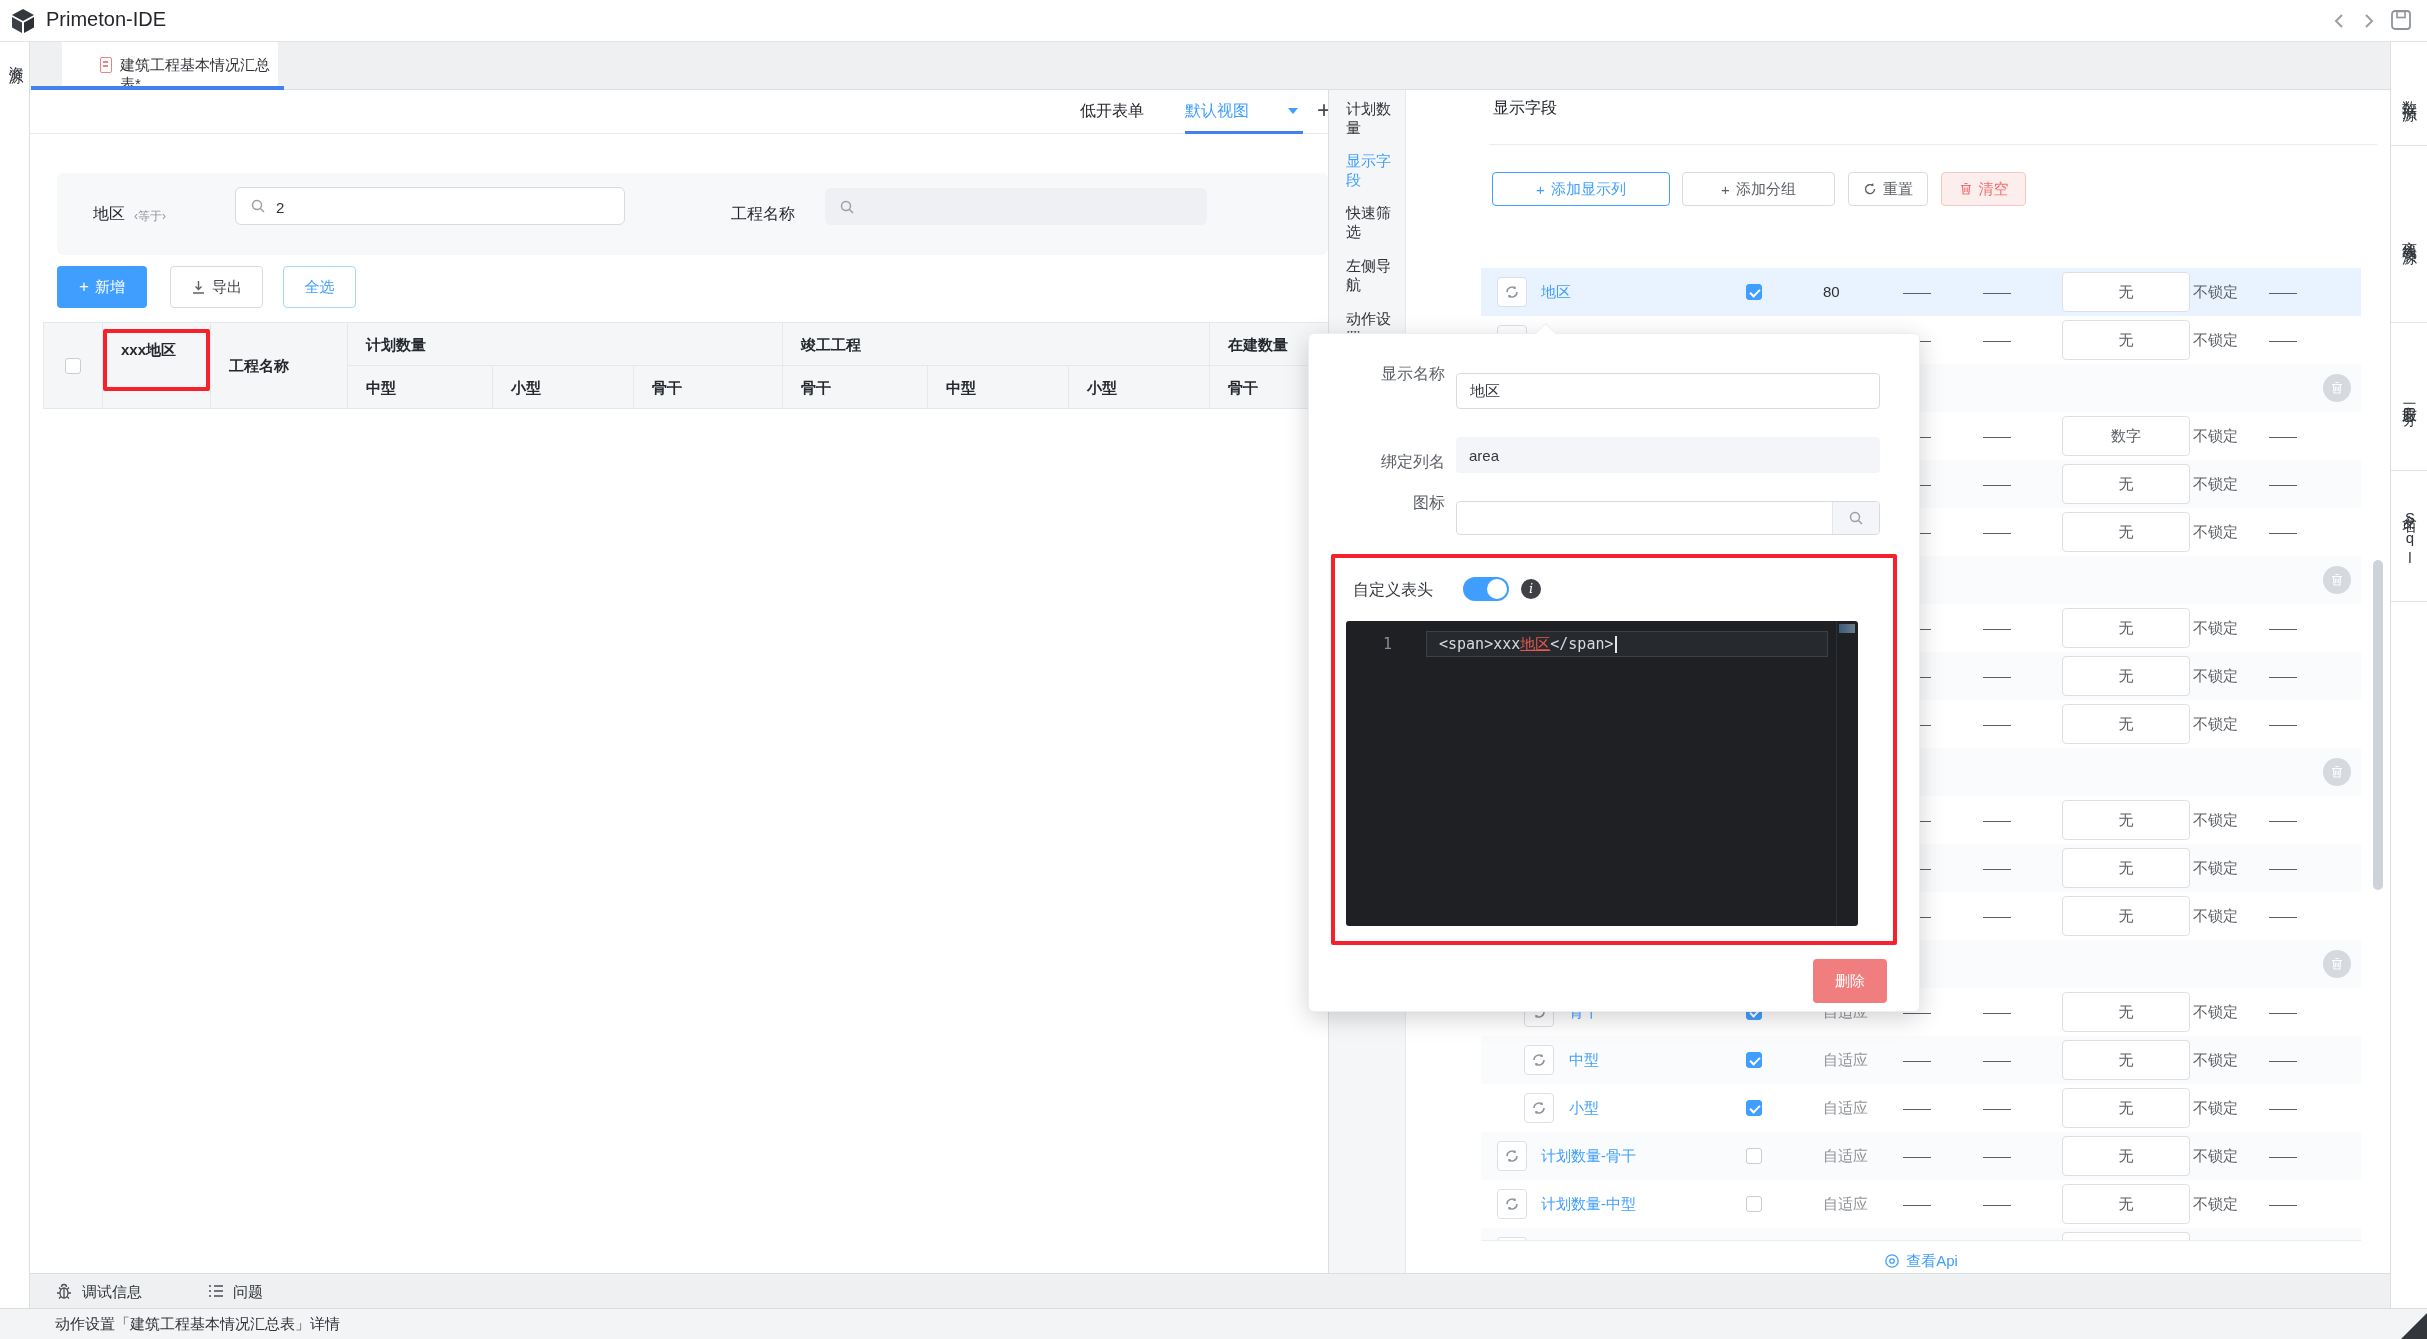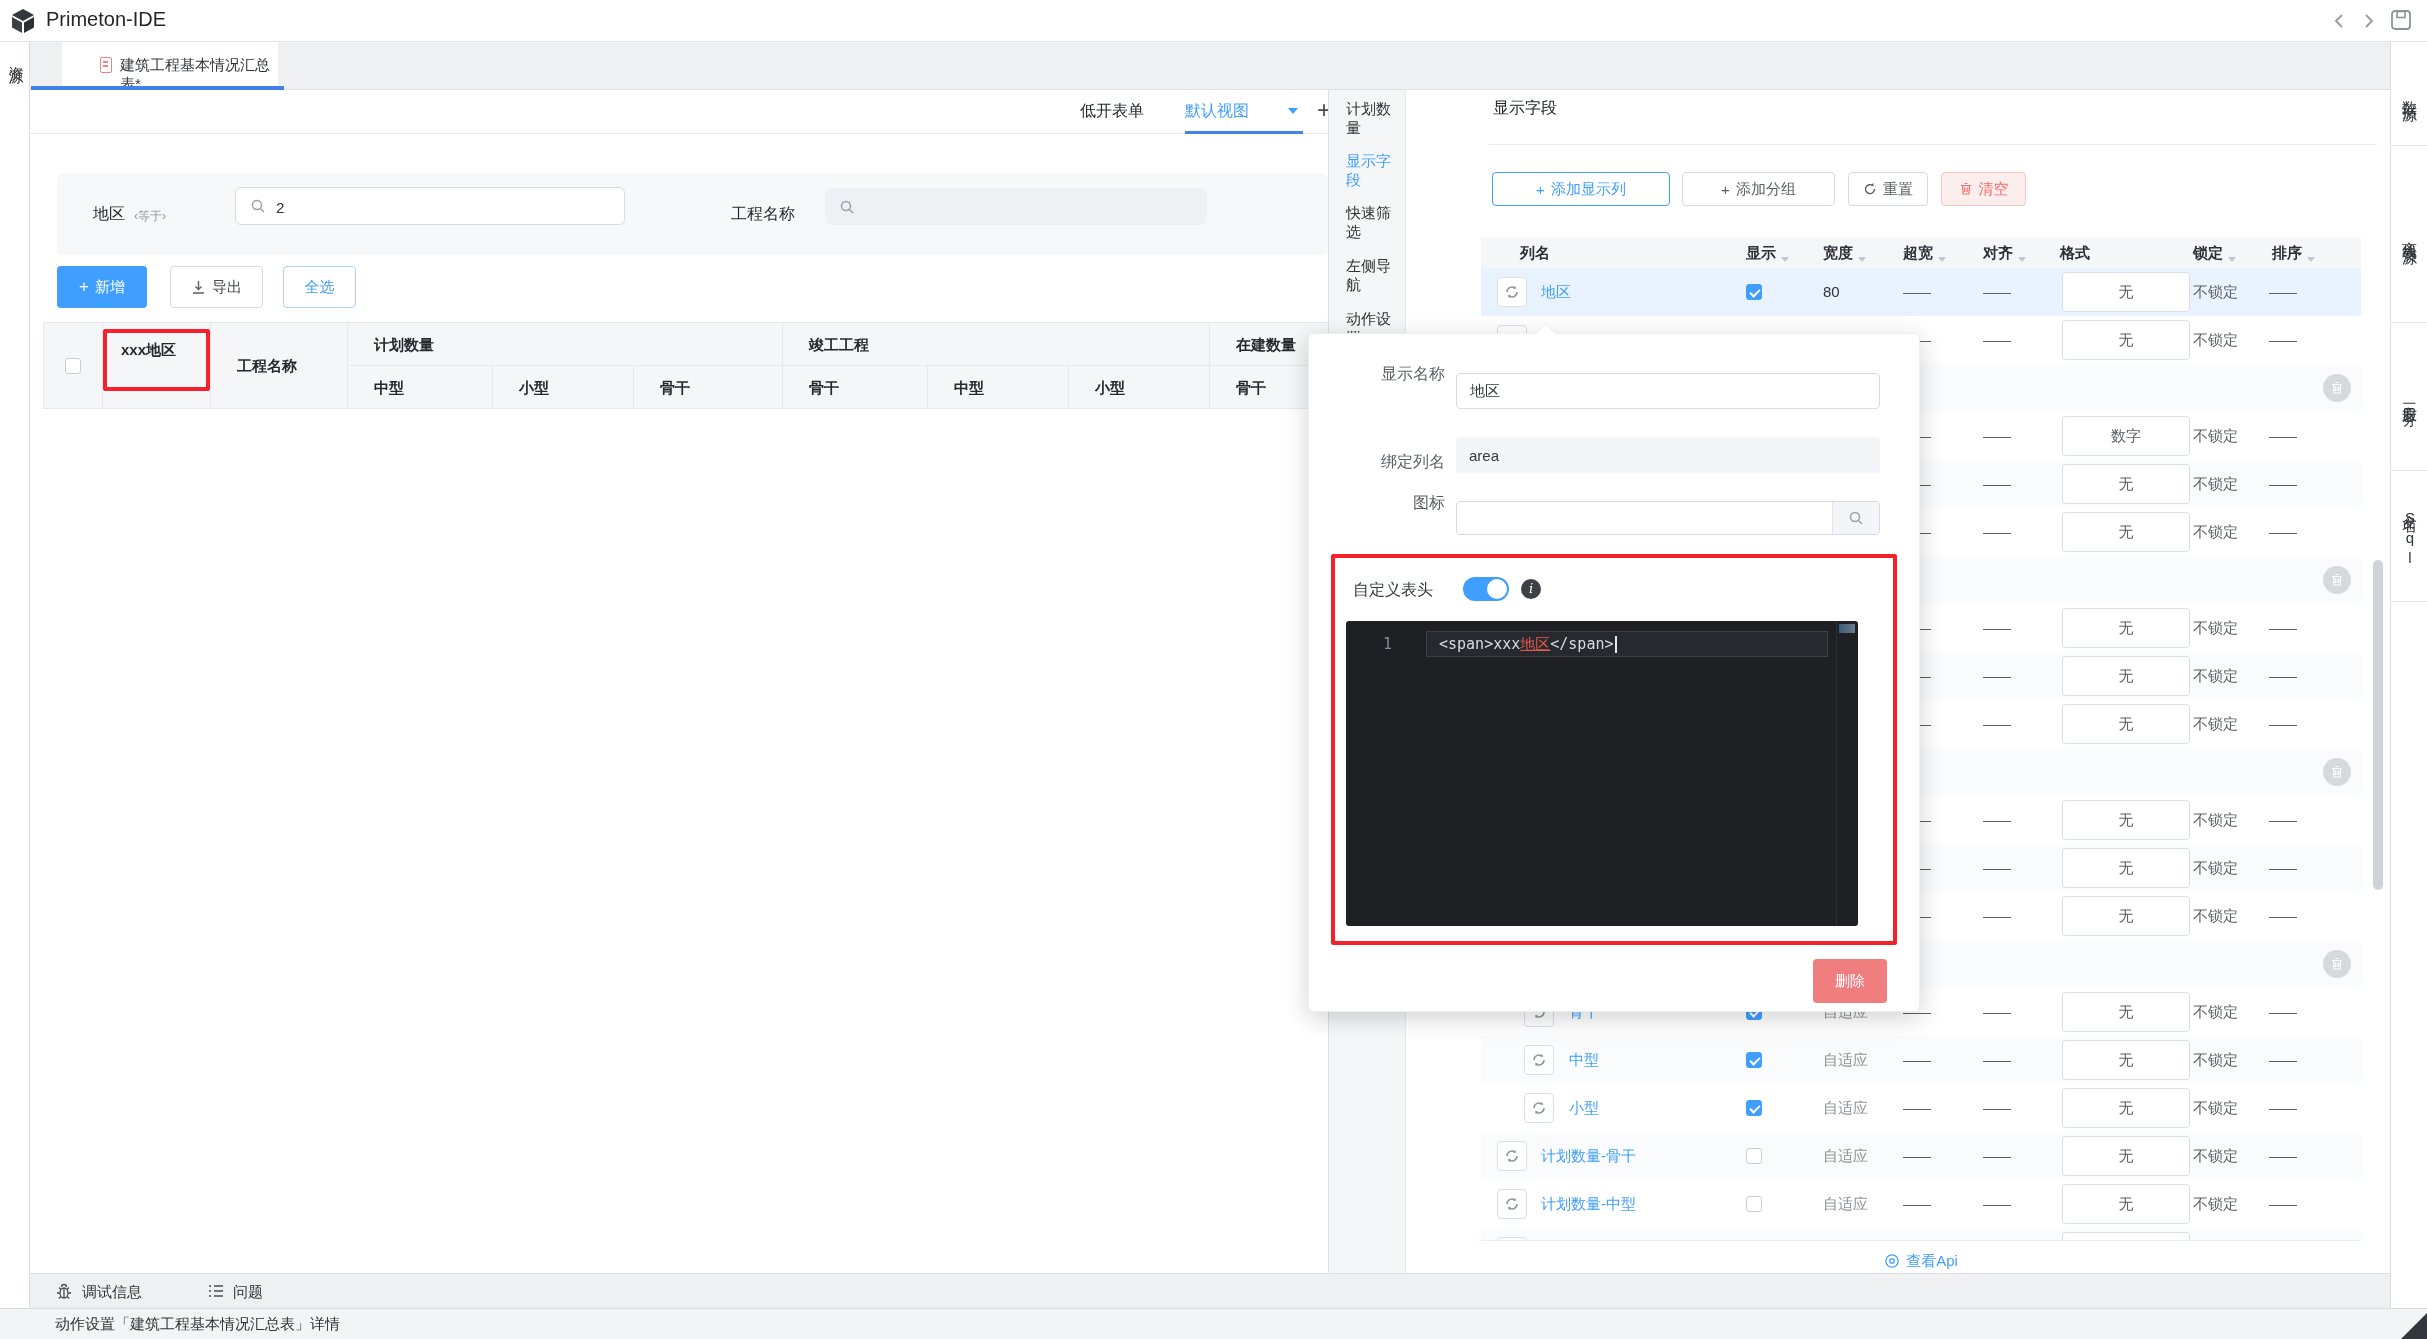--- a/index.html
+++ b/index.html
@@ -25,21 +25,21 @@
   
   #main{left:30px;top:90px;width:1298px;height:1183px;background:#fff;overflow:hidden}
   #main-toolbar{position:absolute;left:0;top:0;width:1298px;height:44px;border-bottom:1px solid #e6e8ec;box-sizing:border-box}
   #filterbar{position:absolute;left:27px;top:83px;width:1271px;height:82px;background:#f7f8fa;border-radius:6px}
   .finput{position:absolute;box-sizing:border-box;border-radius:6px}
   .finput input{position:absolute;left:38px;top:0;width:calc(100% - 44px);height:100%;border:none;outline:none;background:transparent;font-size:15px;color:#303133;font-family:"Liberation Sans",sans-serif}
   .mag{position:absolute;left:14px;top:50%;margin-top:-8px}
   .btn{position:absolute;box-sizing:border-box;border-radius:4px;display:flex;align-items:center;justify-content:center;gap:6px;font-size:15px}
   #main-header{position:absolute;left:13px;top:232px;width:1285px;height:86px;overflow:hidden;border-top:1px solid #e6e8ec;border-left:1px solid #e6e8ec;box-sizing:content-box}
   .hcell{position:absolute;box-sizing:border-box;background:#f5f6f8;border-right:1px solid #e6e8ec;border-bottom:1px solid #e6e8ec;
-         font-weight:bold;font-size:15px;color:#25292e;padding-left:26px}
+         font-weight:bold;font-size:15px;color:#25292e;padding-left:18px}
   #main-body{position:absolute;left:13px;top:318px;width:1285px;height:837px;border:1px solid #e8eaed;border-top:none;box-sizing:border-box}
   
   .chk{position:absolute;width:16px;height:16px;border:1px solid #c9ced6;border-radius:3px;background:#fff;box-sizing:border-box}
   .chk.on{background:#409eff;border-color:#409eff}
   .chk.on:after{content:"";position:absolute;left:4.5px;top:1.5px;width:4px;height:8px;border:solid #fff;border-width:0 2px 2px 0;transform:rotate(45deg)}
   
   #panel{left:1328px;top:90px;width:1062px;height:1183px;background:#fff;border-left:1px solid #dcdee0;box-sizing:border-box;z-index:5}
   #panel-side{position:absolute;left:0;top:0;width:77px;height:1183px;background:#f5f6f7;border-right:1px solid #e8eaed;box-sizing:border-box}
   .pmenu{position:absolute;left:17px;font-size:15px;color:#303338}
   .pbtn{position:absolute;height:34px;box-sizing:border-box;border-radius:4px;background:#fff;border:1px solid #d7dbe0;color:#5c6066;
@@ -223,30 +223,20 @@
         </svg>
       <span>重置</span>
     </div>
     <div class="pbtn" style="left:612px;top:82px;width:85px;background:#fdeeee;border-color:#f8c6c6;color:#f56c6c">
       <svg width="14" height="14" viewBox="0 0 14 14">
           <path d="M2 3.5h10M5.5 1.5h3M3.5 3.5l.6 8.5h5.8l.6-8.5M5.8 5.5v4.5M8.2 5.5v4.5" stroke="#f56c6c" stroke-width="1.2" fill="none"></path>
         </svg>
       <span>清空</span>
     </div>
 
-    <div id="shead">
-        <div class="shcell" style="left: 39px;">列名</div>
-        <div class="shcell" style="left: 265px;">显示<span class="caret"></span></div>
-        <div class="shcell" style="left: 342px;">宽度<span class="caret"></span></div>
-        <div class="shcell" style="left: 422px;">超宽<span class="caret"></span></div>
-        <div class="shcell" style="left: 502px;">对齐<span class="caret"></span></div>
-        <div class="shcell" style="left: 579px;">格式</div>
-        <div class="shcell" style="left: 712px;">锁定<span class="caret"></span></div>
-        <div class="shcell" style="left: 791px;">排序<span class="caret"></span></div>
-      </div>
     <div id="srows">
         <div class="srow" style="top: 0px; background: rgb(233, 243, 255);">
           <div class="iconbox" style="left: 16px;">
             <svg width="16" height="16" viewBox="0 0 16 16">
               <path d="M13 8a5 5 0 0 1-8.6 3.5M3 8a5 5 0 0 1 8.6-3.5" stroke="#8d939c" stroke-width="1.5" fill="none"></path>
               <path d="M11 1.8l.8 2.7-2.7.6z" fill="#8d939c"></path>
               <path d="M5 14.2l-.8-2.7 2.7-.6z" fill="#8d939c"></path>
             </svg>
           </div>
           <div class="sname" style="left: 60px;">地区</div>

